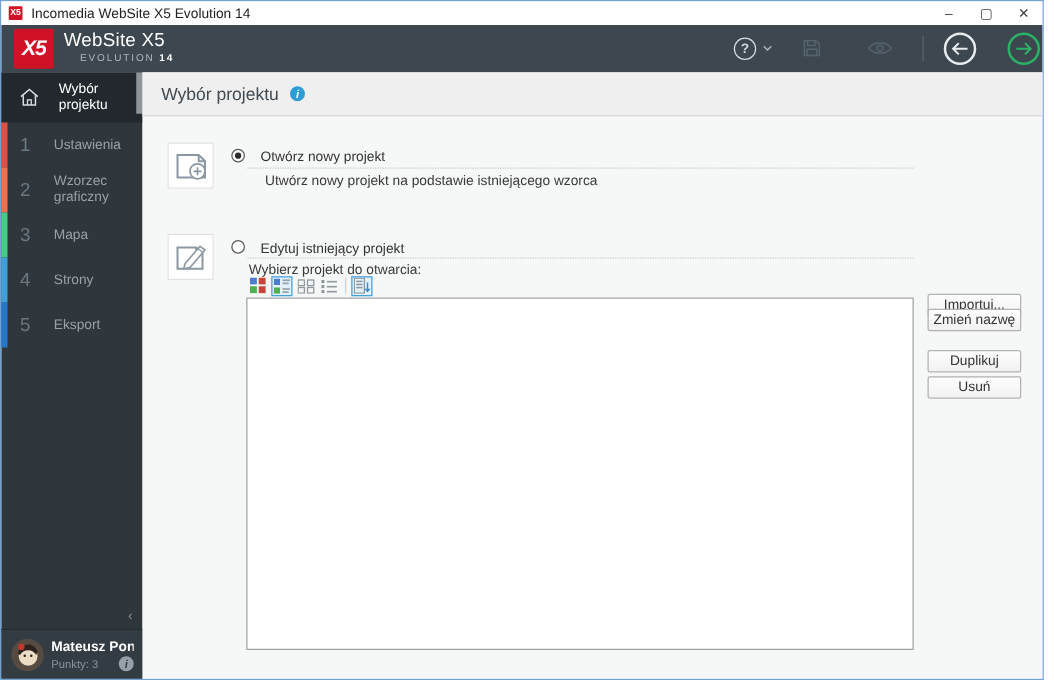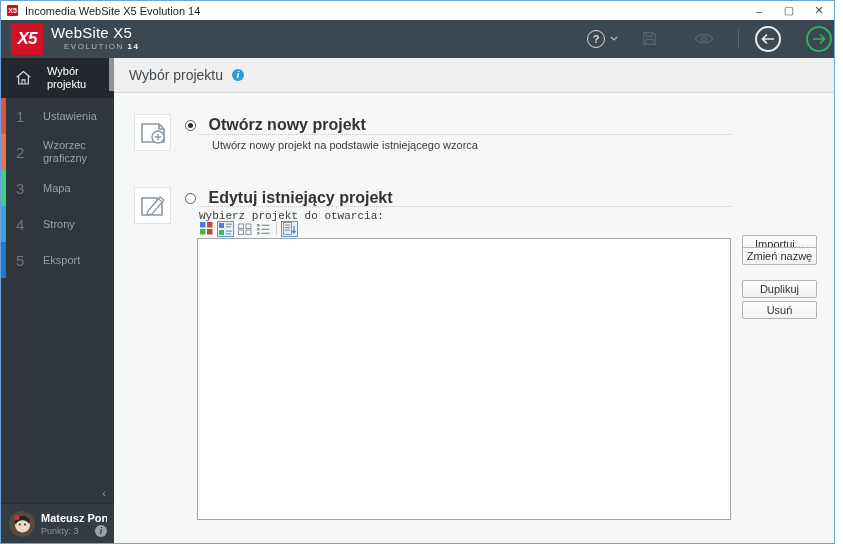--- a/index.html
+++ b/index.html
@@ -56,26 +56,26 @@
   .opt-tile { position:absolute; width:37px; height:37px; background:#ffffff; border:1px solid #e2e2e2; display:flex; align-items:center; justify-content:center; }
   .tile-new { left:20px; top:56px; }
   .tile-edit { left:20px; top:129px; }
 
   .radio { display:inline-block; width:11px; height:11px; border:1px solid #5a5a5a; border-radius:50%; background:#fff; position:relative; vertical-align:-1px; }
   .radio.sel::after { content:""; position:absolute; left:2px; top:2px; width:5px; height:5px; border-radius:50%; background:#2b2b2b; }
 
   .opt-row { position:absolute; left:71px; width:546px; }
   .row-new { top:58px; }
   .row-edit { top:131px; }
-  .opt-label { margin-left:8px; font-size:16px; color:#333;font-weight:bold; }
+  .opt-label { margin-left:8px; font-size:11px; color:#333; }
   .dotline { position:absolute; left:84px; width:533px; border-bottom:1px dotted #c9c9c9; }
   .line-new { top:76px; }
   .line-edit { top:148px; }
   .opt-desc { position:absolute; left:85px; top:81px; font-size:11px; color:#3a3a3a;padding-left:13px; }
-  .picker-label { position:absolute; left:85px; top:152px; font-size:11px; color:#3a3a3a;font-family:Liberation Mono, monospace; }
+  .picker-label { position:absolute; left:85px; top:152px; font-size:11px; color:#3a3a3a; }
 
   .viewbar { position:absolute; left:84px; top:162px; height:17px; display:flex; align-items:center; gap:2px; }
   .vicon { width:17px; height:16px; display:flex; align-items:center; justify-content:center; border:1px solid transparent; }
   .vicon.sel { border:1px solid #46a0dc; background:#e3f1fa; }
   .vsep { width:1px; height:13px; background:#d0d0d0; margin:0 2px; }
 
   .listbox { position:absolute; left:83px; top:180px; width:534px; height:282px; background:#ffffff; border:1px solid #a3a3a3; }
 
   .side-btn { position:absolute; left:628px; width:75px; height:18px; background:linear-gradient(#fefefe,#f1f1f1); border:1px solid #b2b2b2; border-radius:2px; font-size:11px; color:#333; display:flex; align-items:center; justify-content:center; cursor:default; }
   .btn-import { top:177px; }

